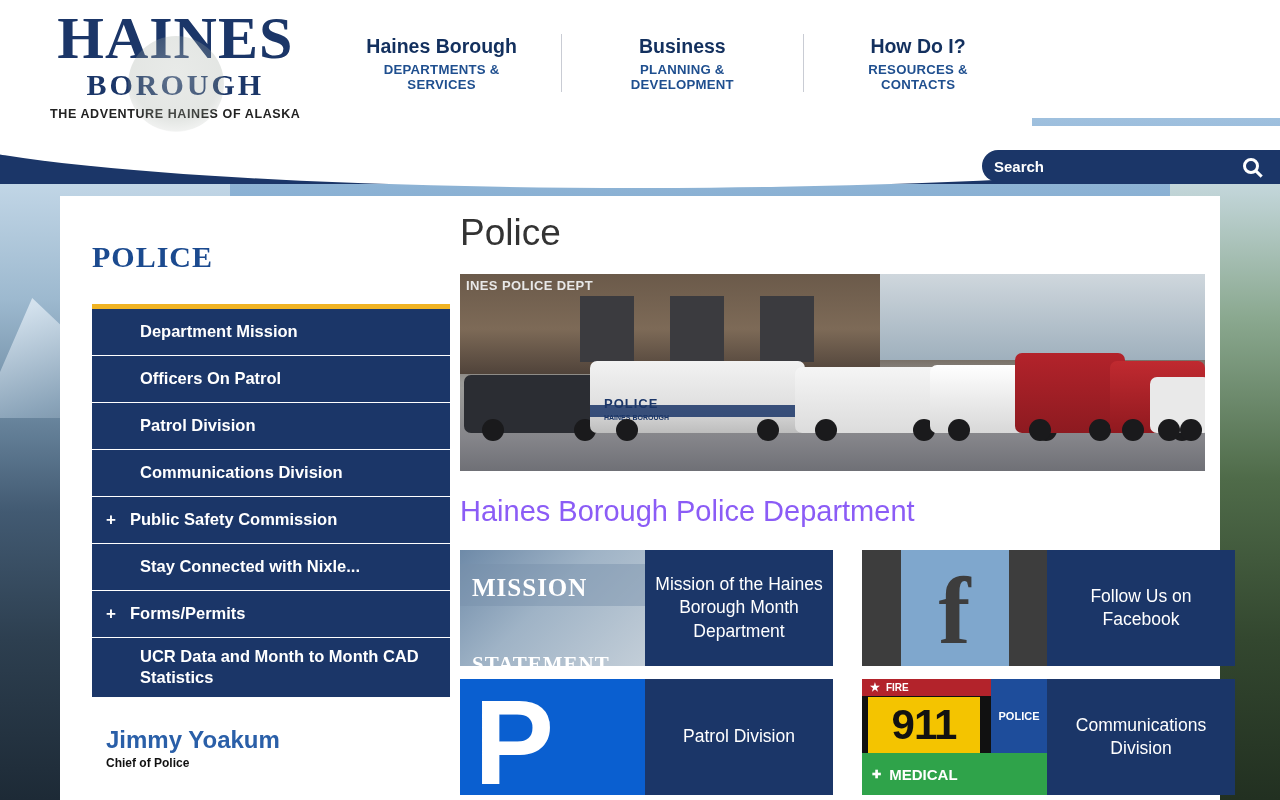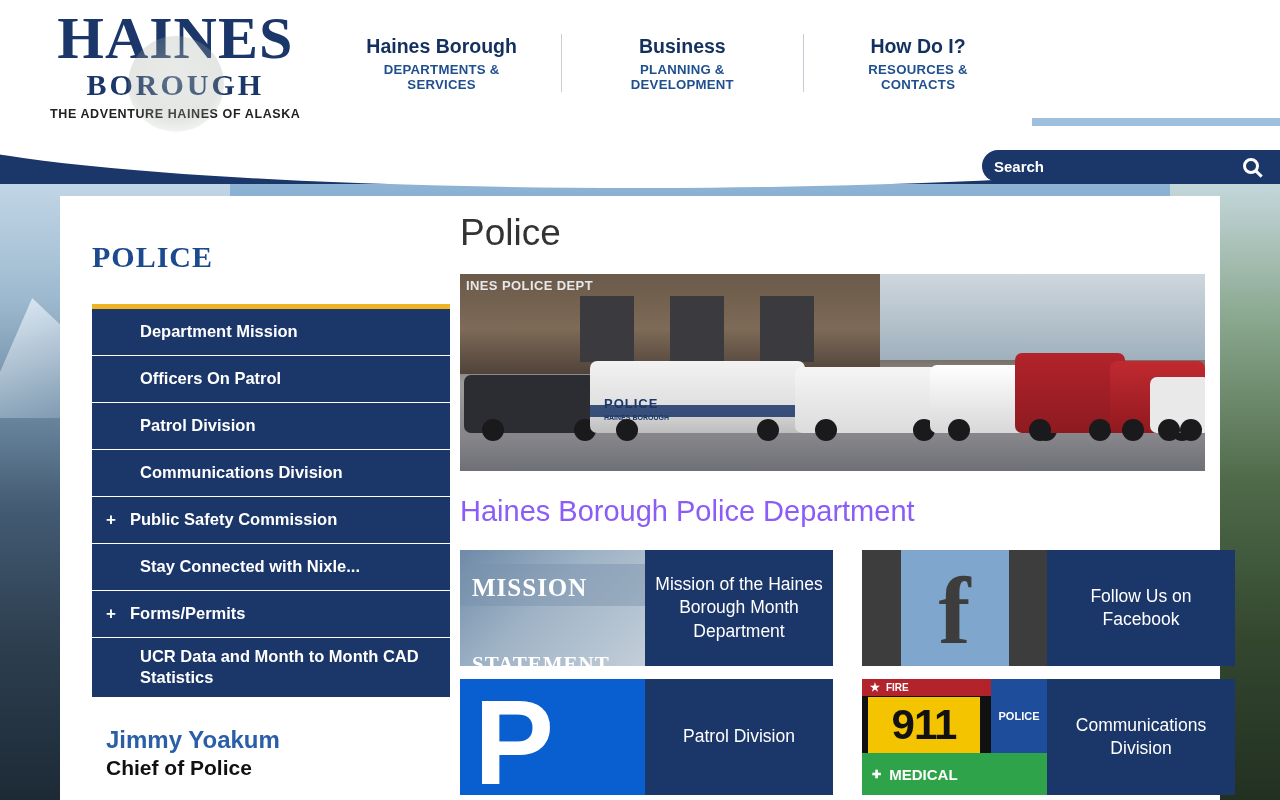--- a/index.html
+++ b/index.html
@@ -231,21 +231,21 @@
     margin-top: 28px;
     padding-left: 14px;
   }
   .staff-name {
     color: #2a5fa8;
     font-size: 24px;
     font-weight: bold;
   }
   .staff-role {
     color: #111111;
-    font-size: 21px;
+    font-size: 12px;
     font-weight: bold;
     margin-top: 2px;
   }
 
   
   .main {
     flex: 1;
     padding: 16px 20px 0 20px;
   }
   .page-title {

